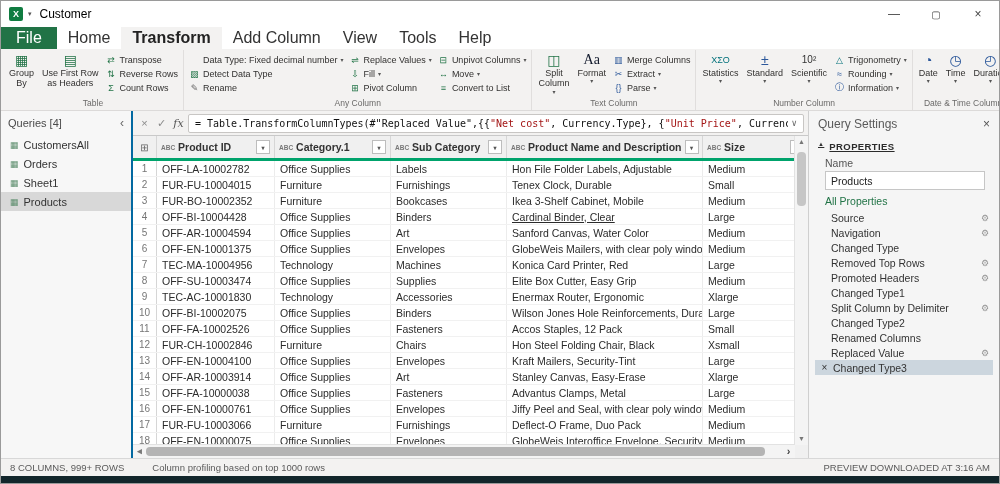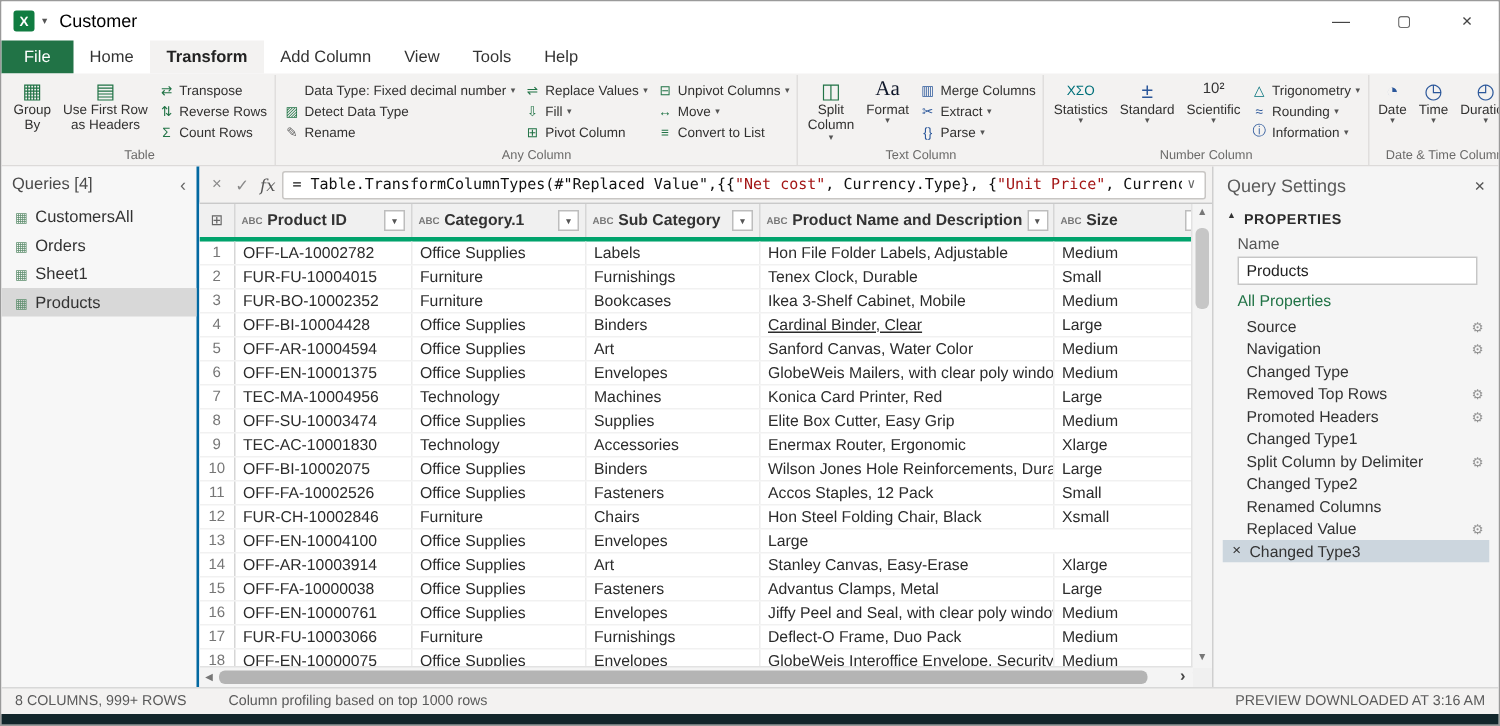--- a/index.html
+++ b/index.html
@@ -10,21 +10,21 @@
   .titlebar{height:26px;flex:0 0 auto;display:flex;align-items:center;padding-left:8px;background:#fff;}
   .app-icon{width:14px;height:14px;background:#107c41;color:#fff;font-size:9px;font-weight:bold;display:flex;align-items:center;justify-content:center;border-radius:2px;}
   .qat-caret{font-size:7px;color:#555;margin:0 8px 0 5px;}
   .window-title{font-size:12px;color:#000;}
   .tb-spacer{flex:1;}
   .tb-btn{width:42px;height:26px;display:flex;align-items:center;justify-content:center;font-size:12px;color:#444;}
   .tb-btn.max{font-size:10px;}
 
   
   .tabs-row{height:22px;flex:0 0 auto;display:flex;align-items:stretch;background:#fff;}
-  .tab{padding:0 11px;font-size:11px;color:#333;display:flex;align-items:center;}
+  .tab{padding:0 11px;font-size:16px;color:#333;display:flex;align-items:center;}
   .tab.file{background:#217346;color:#fff;padding:0 15px;}
   .tab.active{background:#f3f2f1;font-weight:bold;color:#222;}
 
   
   .ribbon{height:60px;flex:0 0 auto;background:#f3f2f1;border-bottom:1px solid #dcdad9;display:flex;padding:1px 2px 0 2px;overflow:hidden;}
   .rgroup{display:flex;flex-direction:column;padding:0 3px;border-right:1px solid #e0dedd;flex:0 0 auto;}
   .rgroup-items{flex:1;display:flex;align-items:flex-start;gap:2px;}
   .rgroup-label{font-size:8.5px;color:#6b6a69;text-align:center;padding:0 2px 2px 2px;white-space:nowrap;}
   .bigbtn{display:flex;flex-direction:column;align-items:center;padding:2px 3px 0 3px;font-size:9px;color:#323130;text-align:center;line-height:1.15;max-width:62px;}
   .bigbtn .bicon{font-size:14px;height:16px;line-height:16px;}
@@ -75,21 +75,21 @@
   .hs-arrow{position:absolute;top:0;height:13px;width:13px;text-align:center;font-size:11px;color:#444;line-height:12px;font-weight:bold;}
   .hs-arrow.left{left:0;font-size:9px;color:#777;}
   .hs-arrow.right{right:0;}
   .hthumb{position:absolute;left:13px;right:30px;top:2px;height:9px;background:#b4b4b4;border-radius:4px;}
   .scorner{position:absolute;right:0;bottom:0;width:13px;height:13px;background:#f0f0f0;}
 
   
   .settings-panel{width:190px;flex:0 0 auto;border-left:1px solid #cfcfcf;background:#f5f5f5;display:flex;flex-direction:column;overflow:hidden;}
   .sp-header{height:25px;display:flex;align-items:center;justify-content:space-between;padding:0 9px;color:#5a5a5a;font-size:12px;flex:0 0 auto;}
   .sp-close{color:#555;font-size:12px;}
-  .sp-sec-header{display:flex;gap:5px;font-size:9.5px;font-weight:bold;color:#2b2b2b;padding:5px 9px 3px 9px;letter-spacing:0.4px;}
+  .sp-sec-header{display:flex;gap:5px;font-size:9.5px;font-weight:bold;color:#2b2b2b;padding:5px 9px 3px 9px;letter-spacing:0.4px;text-decoration:underline;}
   .tri{font-size:6px;color:#333;}
   .sp-name-label{padding:2px 16px 1px 16px;color:#555;font-size:10.5px;}
   .sp-name-input{margin:1px 16px;width:148px;height:17px;border:1px solid #c6c6c6;font-size:10.5px;padding:0 5px;font-family:"Liberation Sans",sans-serif;background:#fff;color:#222;}
   .sp-allprops{padding:4px 16px 2px 16px;color:#217346;font-size:10.5px;}
   .steps-list{margin:1px 6px 0 6px;overflow:hidden;}
   .step{height:15px;display:flex;align-items:center;gap:4px;padding:0 4px 0 16px;font-size:10.5px;color:#333;}
   .step .gear{margin-left:auto;color:#949494;font-size:9px;}
   .step.selected{background:#ccd6de;padding-left:5px;}
   .step .del{color:#333;font-size:10px;width:9px;text-align:center;}
 
@@ -458,20 +458,21 @@
               <div class="td" style="width: 116px;">Furniture</div>
               <div class="td" style="width: 116px;">Chairs</div>
               <div class="td" style="width: 196px;">Hon Steel Folding Chair, Black</div>
               <div class="td lastcol">Xsmall</div>
             </div>
             <div class="tr">
               <div class="td rownum" style="width: 24px;">13</div>
               <div class="td" style="width: 118px;">OFF-EN-10004100</div>
               <div class="td" style="width: 116px;">Office Supplies</div>
               <div class="td" style="width: 116px;">Envelopes</div>
+              <div class="td" style="width: 196px;">Kraft Mailers, Security-Tint</div>
               <div class="td lastcol">Large</div>
             </div>
             <div class="tr">
               <div class="td rownum" style="width: 24px;">14</div>
               <div class="td" style="width: 118px;">OFF-AR-10003914</div>
               <div class="td" style="width: 116px;">Office Supplies</div>
               <div class="td" style="width: 116px;">Art</div>
               <div class="td" style="width: 196px;">Stanley Canvas, Easy-Erase</div>
               <div class="td lastcol">Xlarge</div>
             </div>

